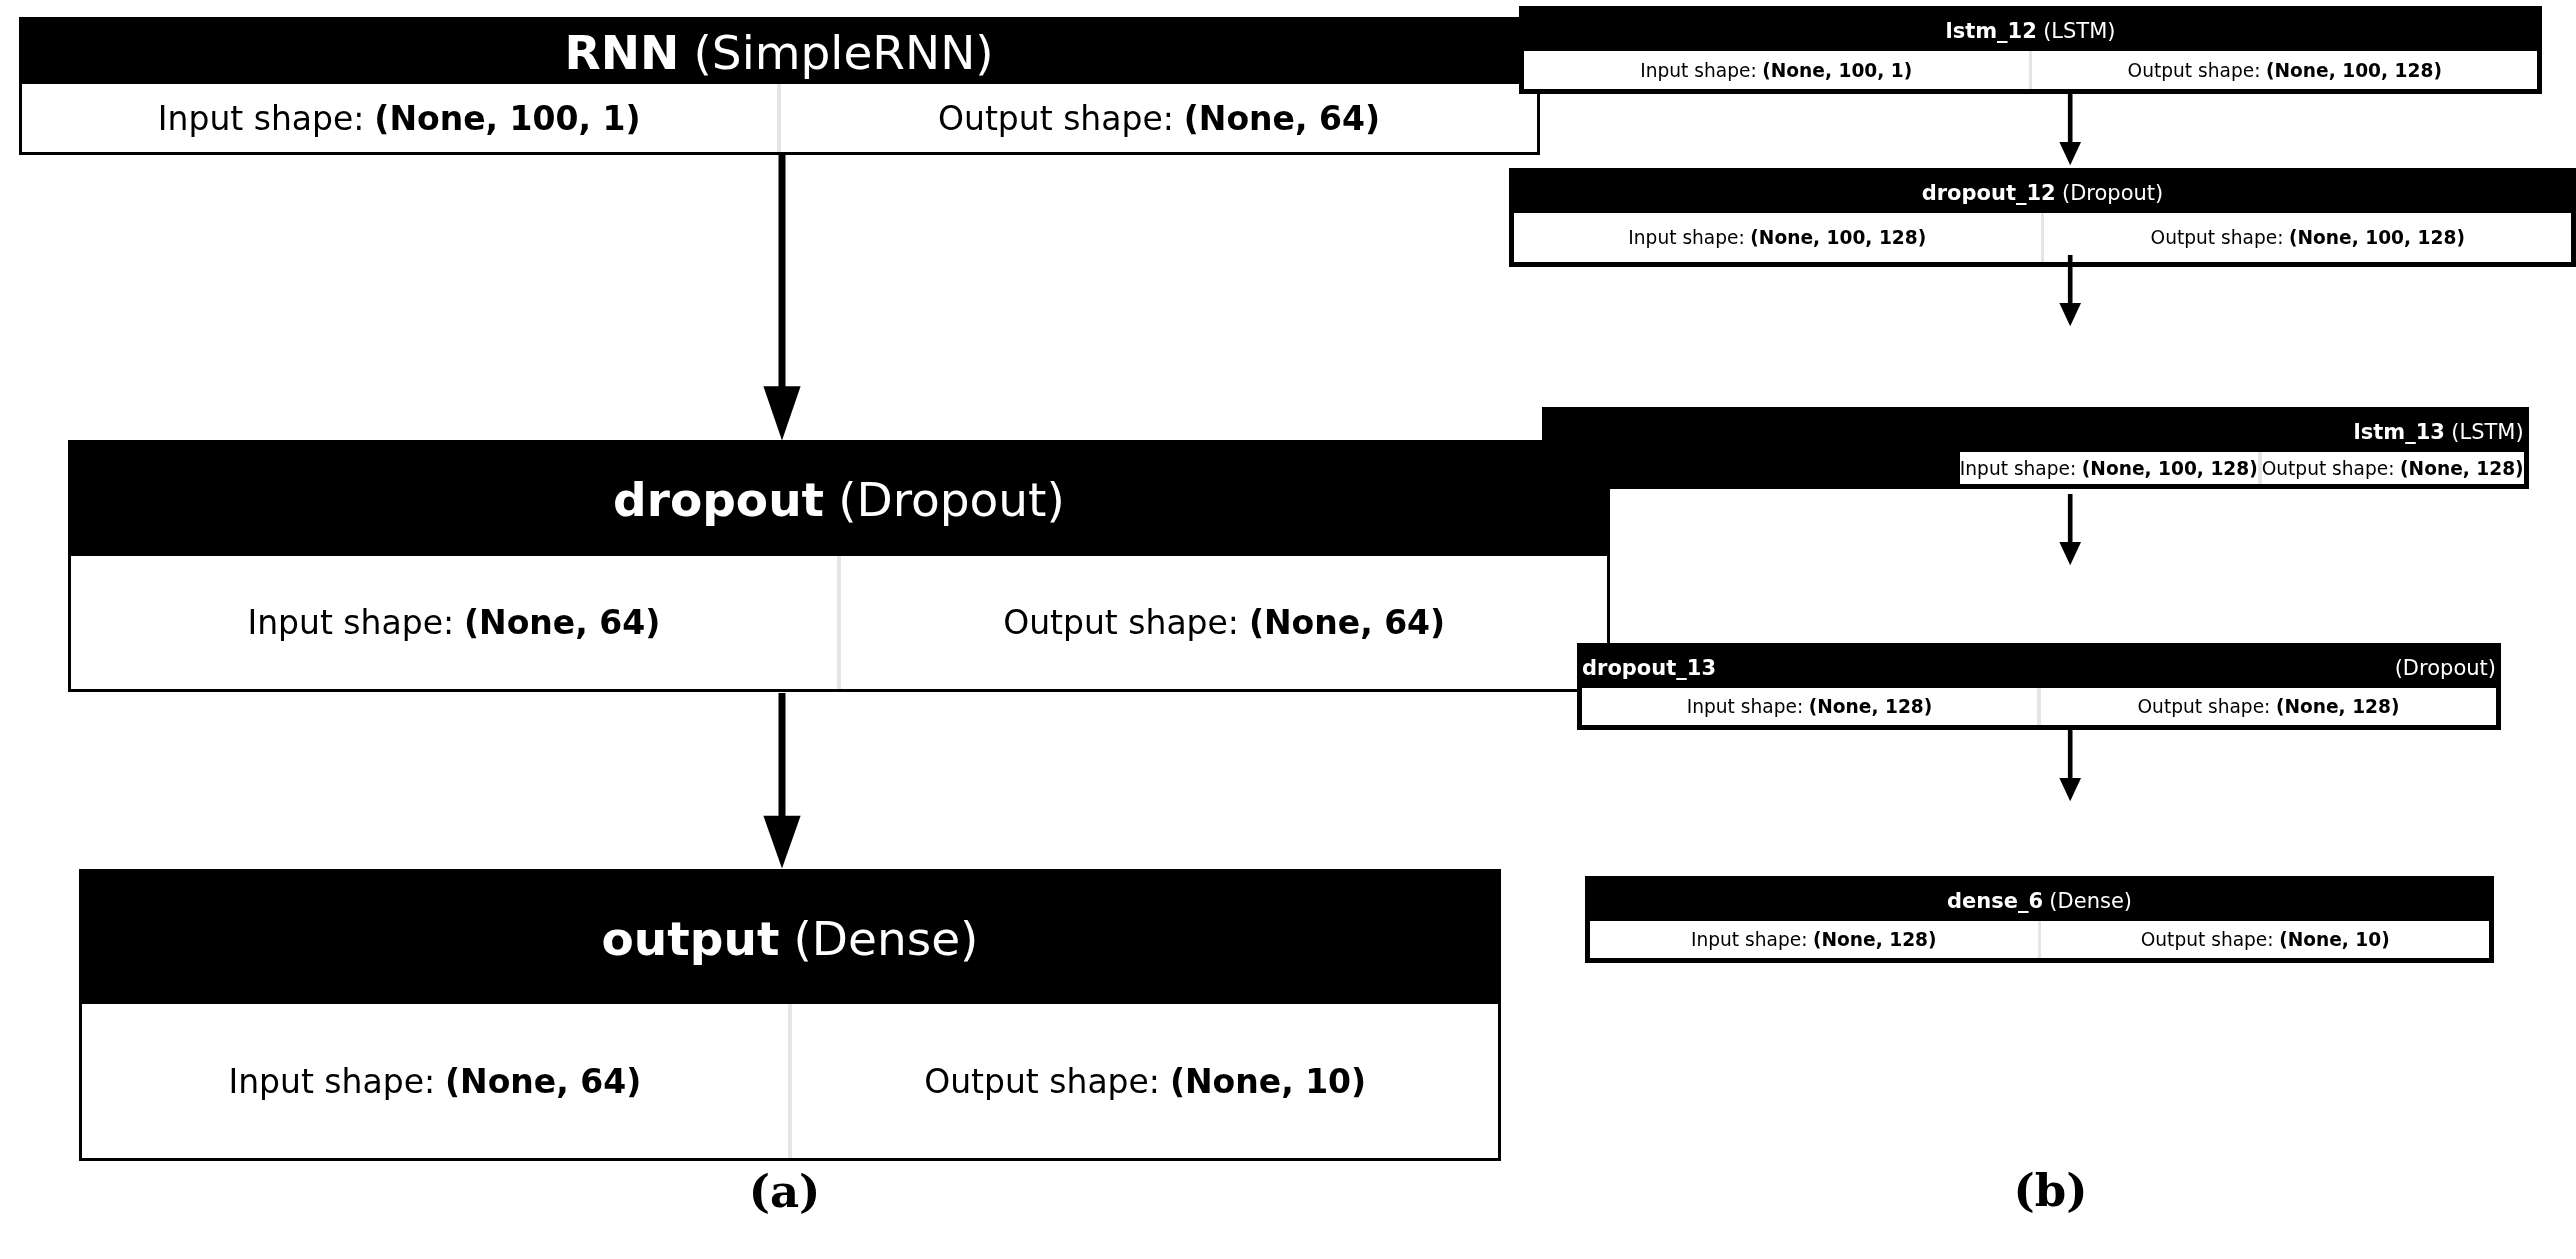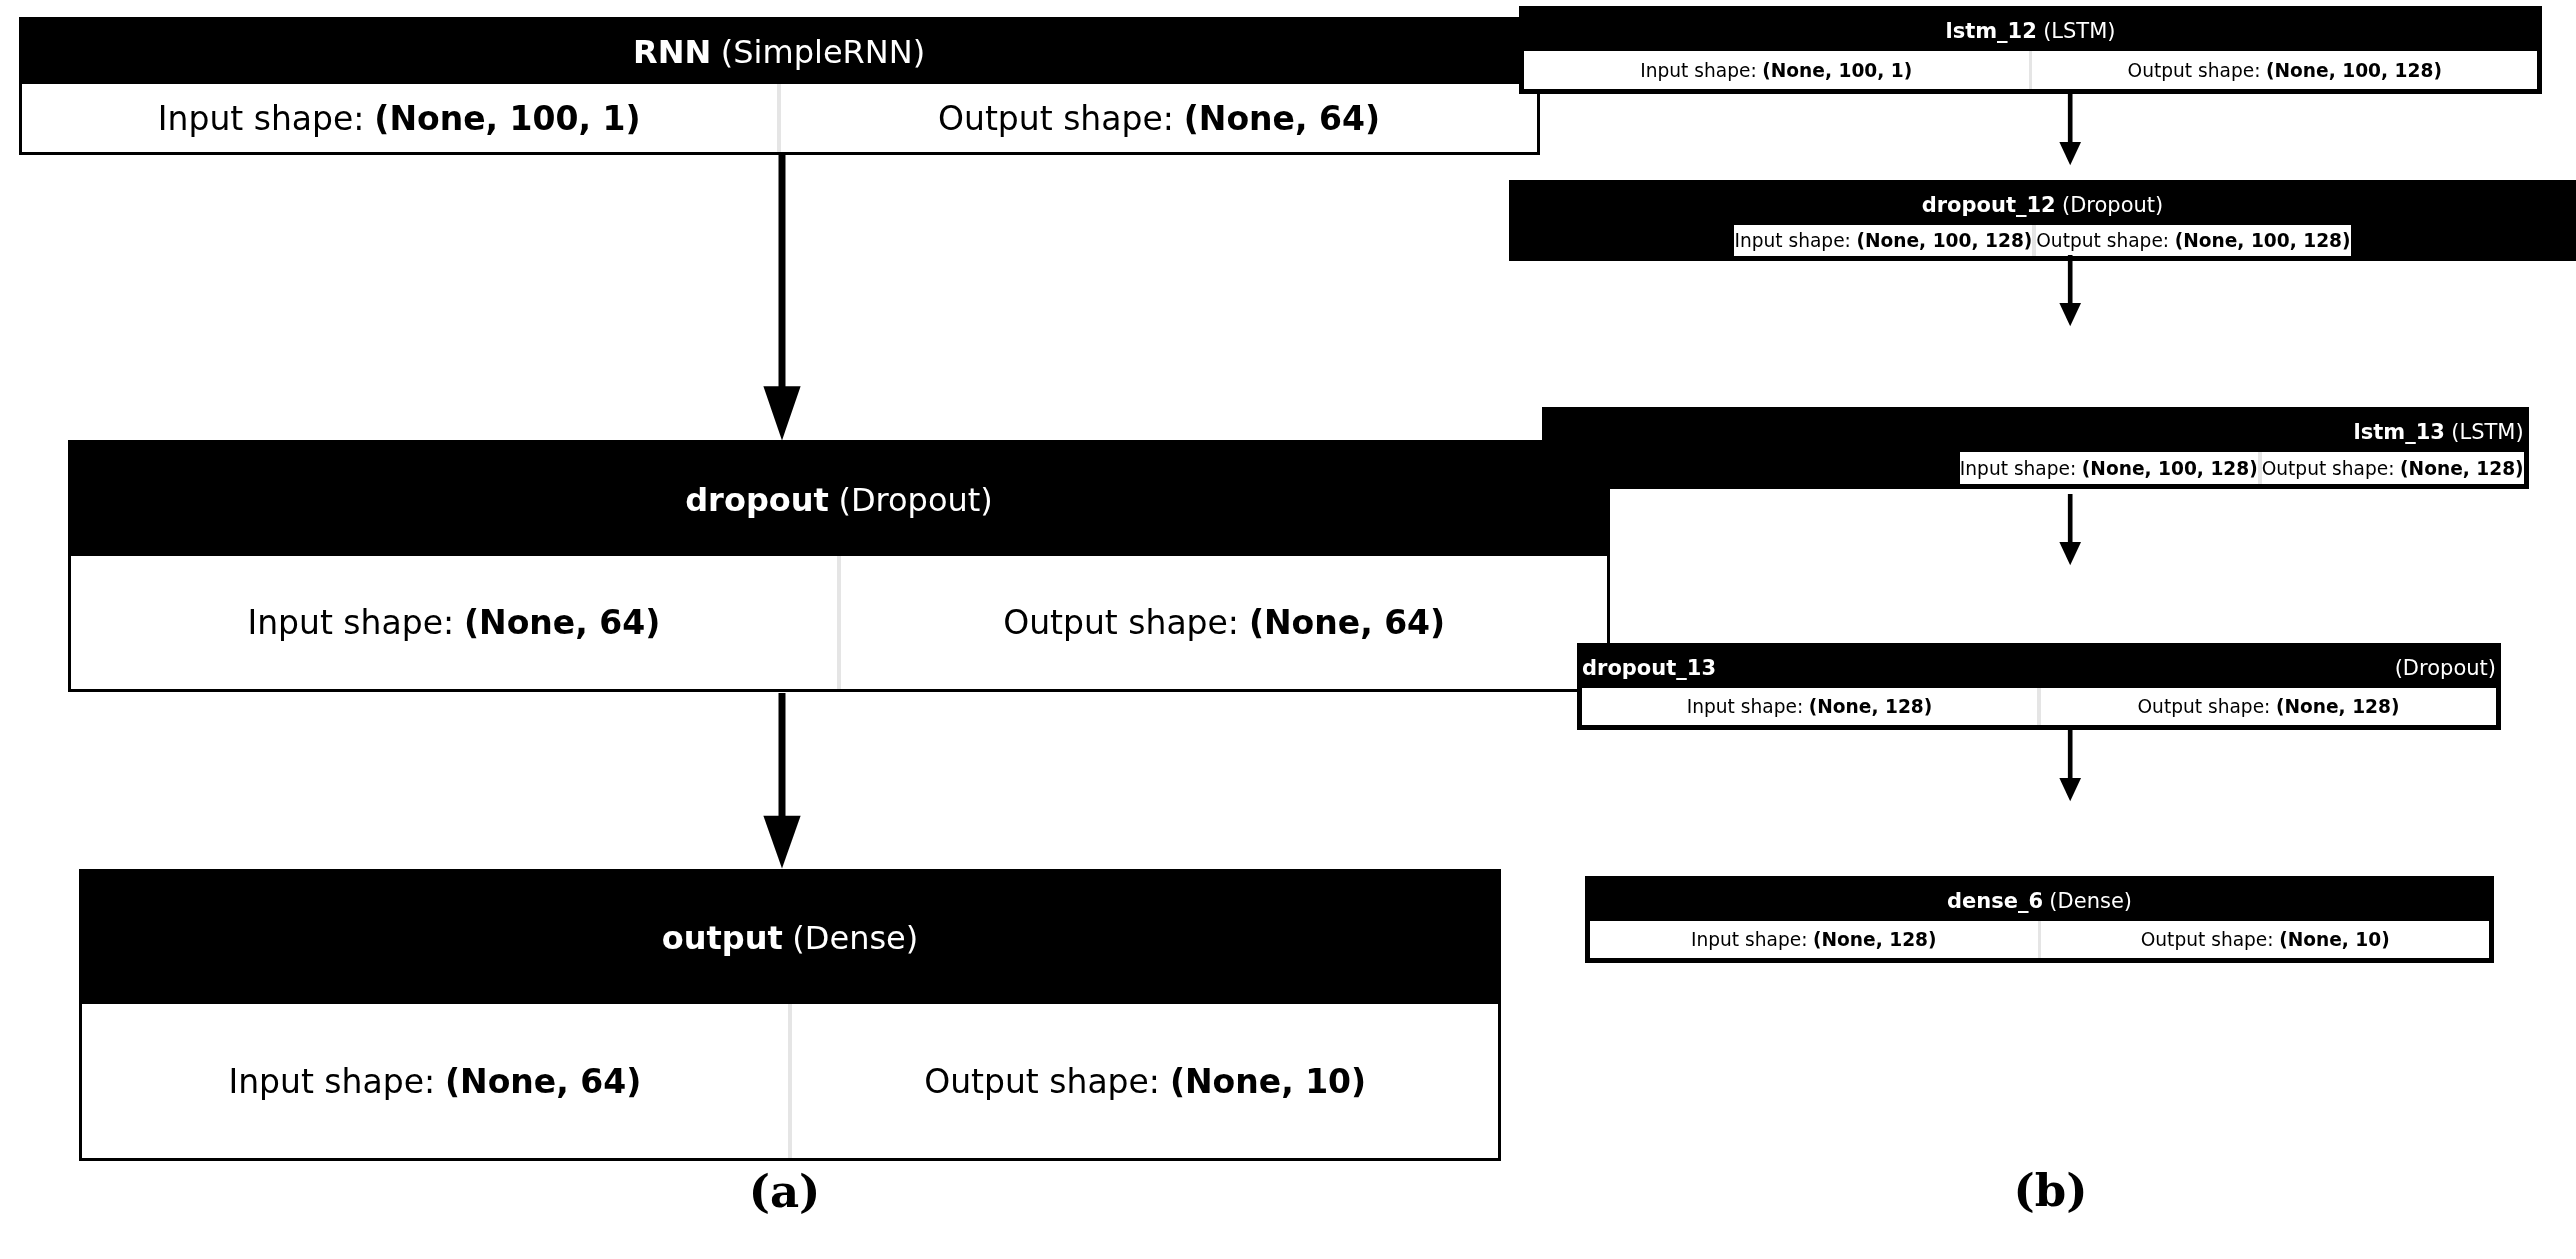--- a/index.html
+++ b/index.html
@@ -57,21 +57,21 @@
     justify-content: center;
     white-space: nowrap;
     box-sizing: border-box;
   }
   .shape-cell .lbl { font-weight: normal; }
   .shape-cell .val { font-weight: bold; }
   .shape-cell .sp { display: inline-block; width: .30em; }
 
   
   #panel-a .node { border-width: 3.9px; }
-  #panel-a .node-title { font-size: 32px; }
+  #panel-a .node-title { font-size: 47px; }
   #panel-a .shape-cell { font-size: 33px; }
   #panel-a .node-shapes { gap: 4.7px; padding: 0 0 0 0; }
 
   
   #panel-b .node { border-width: 5.4px; }
   #panel-b .node-title { font-size: 21px; }
   #panel-b .shape-cell { font-size: 18.6px; }
   #panel-b .node-shapes { gap: 3.9px; }
 
   
@@ -195,21 +195,21 @@
     </div>
   </div>
 
   <div class="arrow" style="left:503px; top:94px;">
     <svg width="26.4" height="72" viewBox="0 0 34 93" aria-hidden="true">
       <line x1="17" y1="0" x2="17" y2="68" stroke="#000000" stroke-width="6"></line>
       <polygon points="17,92 3,62 31,62" fill="#000000"></polygon>
     </svg>
   </div>
 
-  <div class="node" style="left:-45px; top:180px; width:1067px; height:81px;align-items:center;">
+  <div class="node" style="left:-45px; top:168px; width:1067px; height:99px;">
     <div class="node-title" style="height:40px;">
       <span class="nm">dropout_12</span>
         <span class="sp"></span>
         <span class="ty">(Dropout)</span>
     </div>
     <div class="node-shapes">
       <div class="shape-cell">
         <span class="lbl">Input shape:</span>
           <span class="sp"></span>
           <span class="val">(None, 100, 128)</span>

